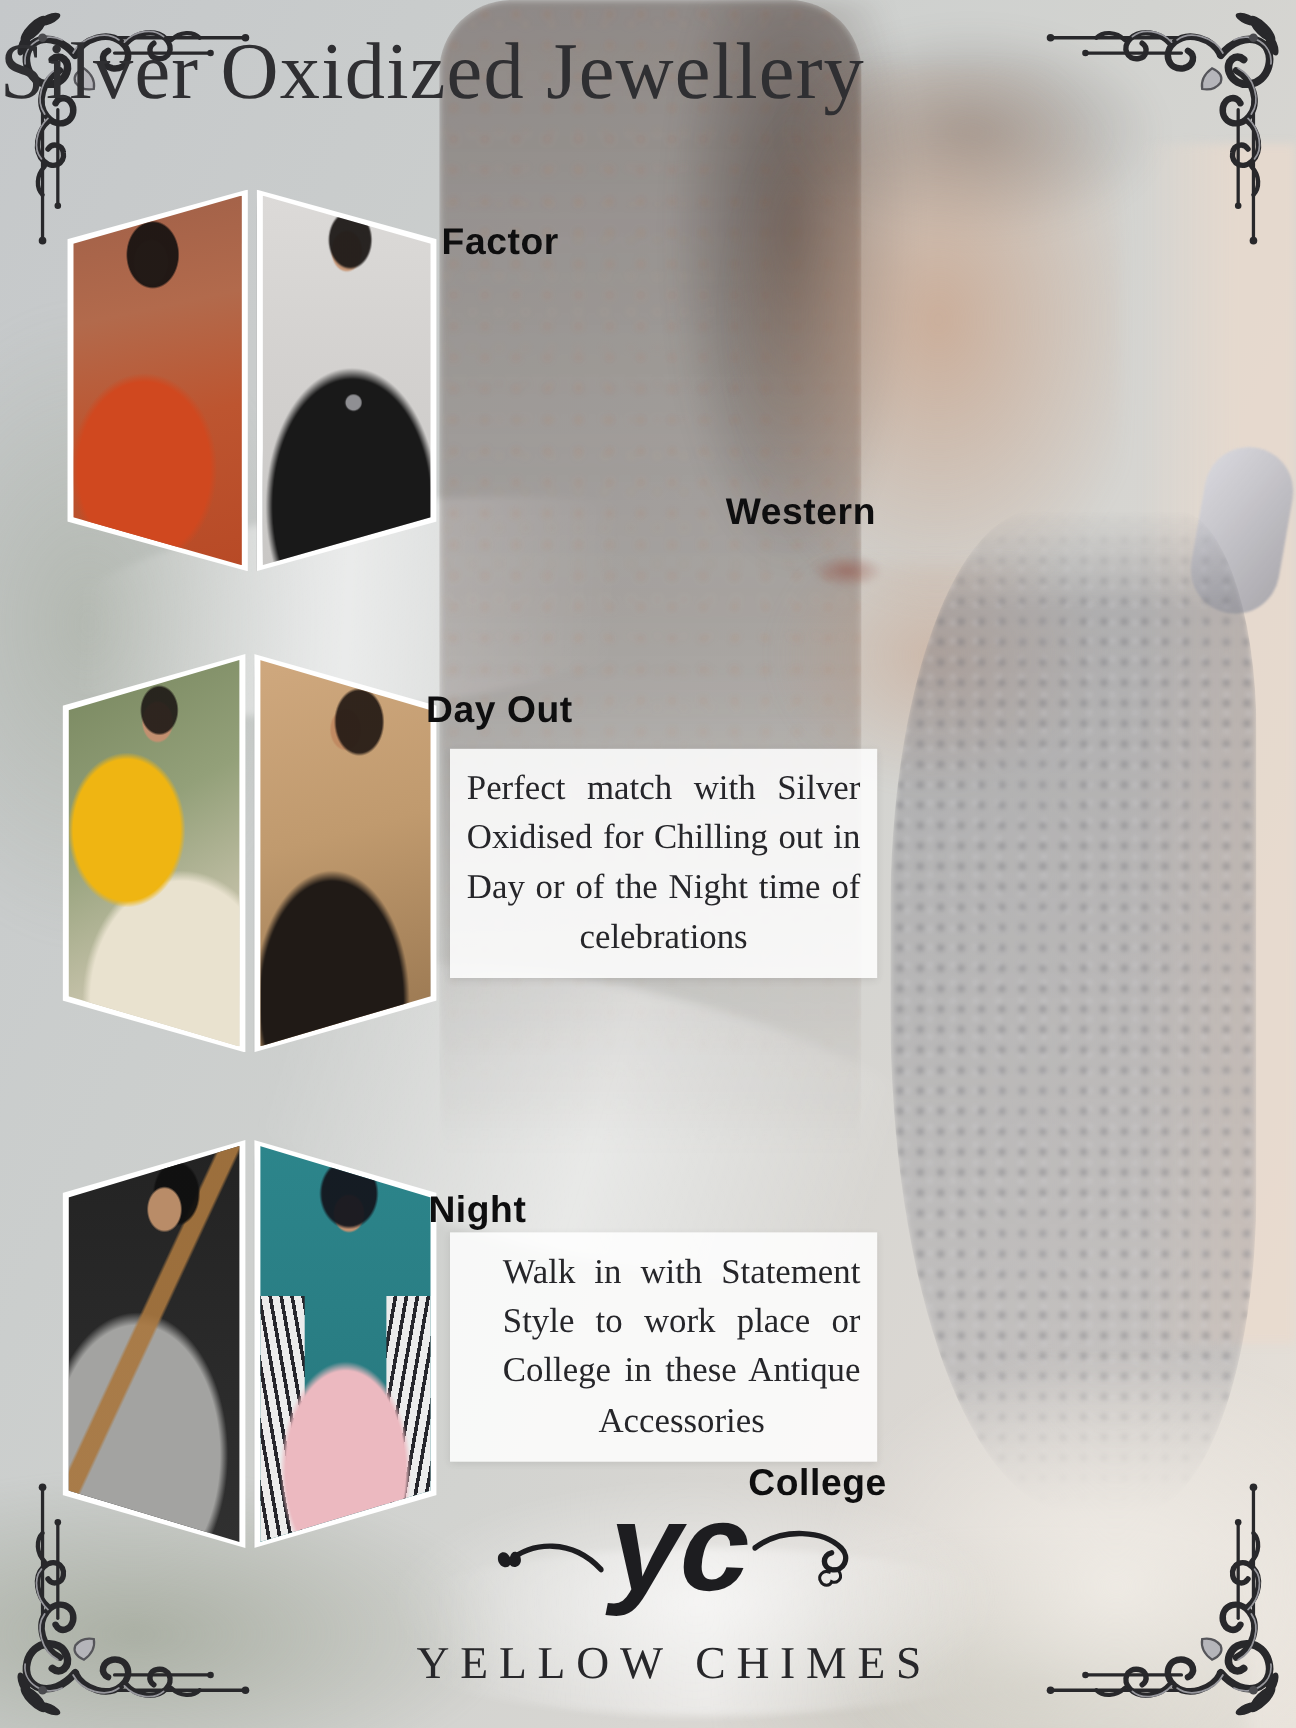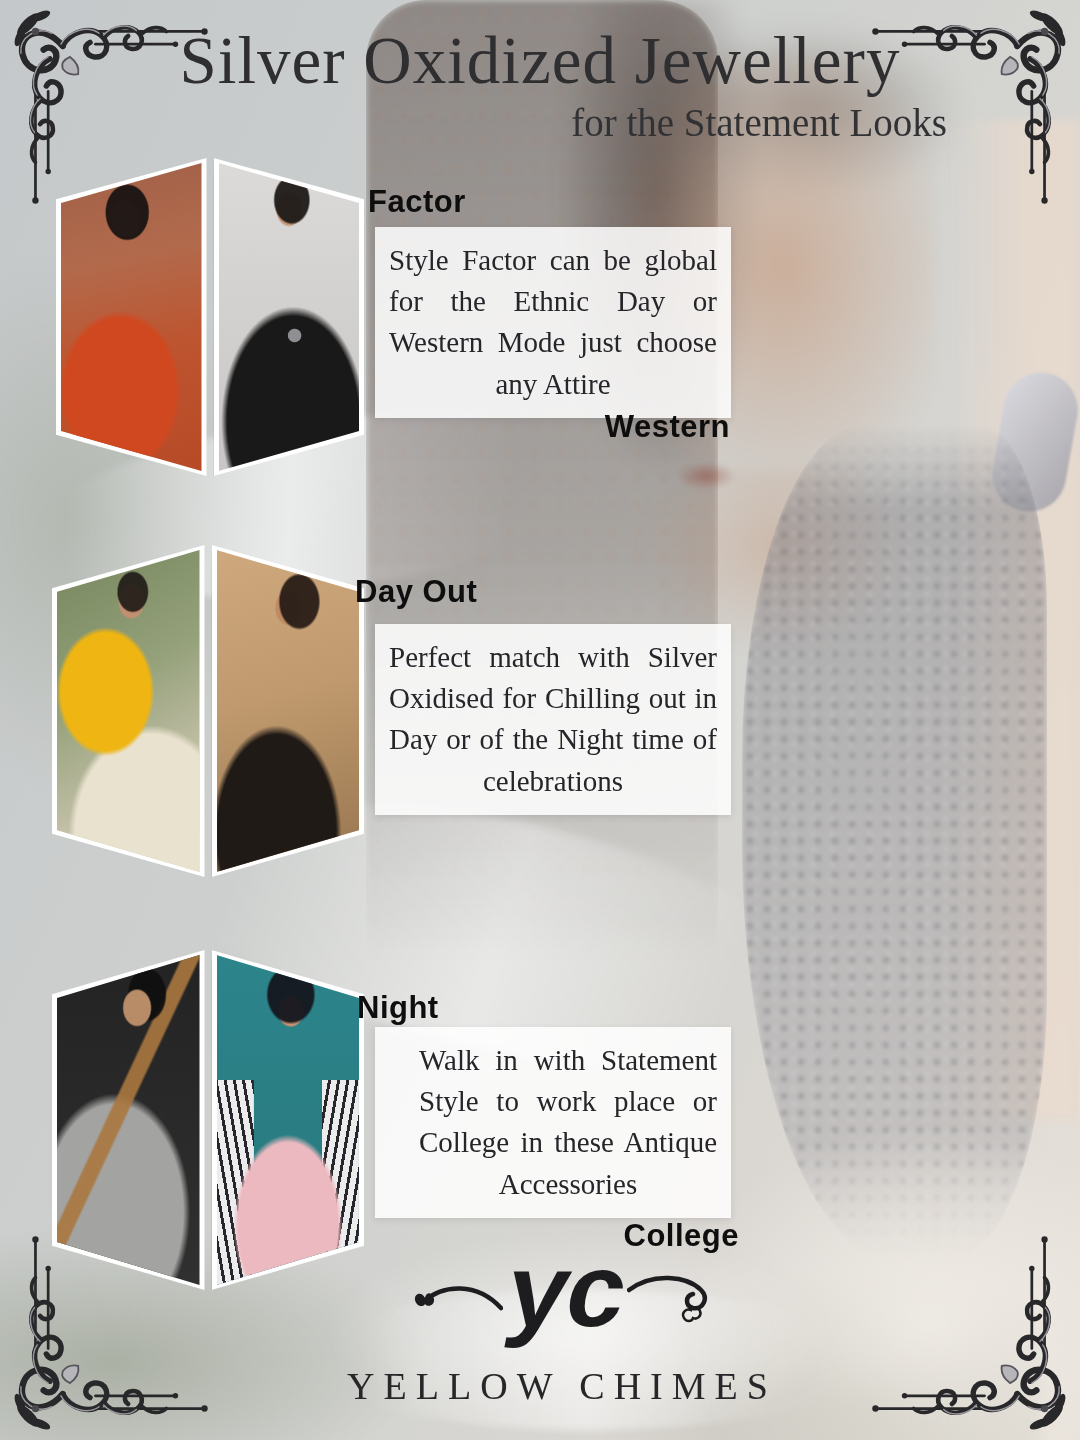--- a/index.html
+++ b/index.html
@@ -37,21 +37,21 @@
   .bg-logoGlow{left:320px;top:1230px;width:520px;height:210px;background:radial-gradient(ellipse,rgba(255,255,255,.55),rgba(255,255,255,0) 70%);filter:blur(4px);}
 
   
   .corner{position:absolute;width:200px;height:200px;z-index:3;}
   .corner.tl{left:10px;top:6px;}
   .corner.tr{right:10px;top:6px;transform:scaleX(-1);}
   .corner.bl{left:10px;bottom:6px;transform:scaleY(-1);}
   .corner.br{right:10px;bottom:6px;transform:scale(-1,-1);}
 
   
-  .title{position:absolute;top:22px;left:0;right:0;text-align:center;z-index:4;
+  .title{position:absolute;top:22px;left:0;right:0;z-index:4;
     font-family:"Liberation Serif",serif;font-size:67px;font-weight:400;color:#2f2f32;letter-spacing:1px;}
   .subtitle{position:absolute;top:100px;right:133px;z-index:4;
     font-family:"Liberation Serif",serif;font-size:39px;color:#323235;}
 
   
   .pair{position:absolute;z-index:4;display:flex;gap:7px;}
   .pair .panel{position:relative;width:calc(50% - 3.5px);height:100%;background:#fff;
     filter:drop-shadow(2px 9px 9px rgba(40,40,40,.35));}
   .panel.pl{clip-path:polygon(0% 13%,100% 0%,100% 100%,0% 87%);}
   .panel.pr{clip-path:polygon(0% 0%,100% 13%,100% 87%,0% 100%);}
@@ -175,34 +175,30 @@
       <use href="#orn"></use>
     </svg>
   <svg class="corner bl" viewBox="0 0 220 220">
       <use href="#orn"></use>
     </svg>
   <svg class="corner br" viewBox="0 0 220 220">
       <use href="#orn"></use>
     </svg>
 
   <div class="title">Silver Oxidized Jewellery</div>
-  <div class="subtitle">for the Statement Looks</div>
 
   <div class="pair" style="left:56px;top:158px;width:308px;height:318px;">
     <div class="panel pl">
         <div class="ph p1a"></div>
       </div>
     <div class="panel pr">
         <div class="ph p1b"></div>
       </div>
   </div>
   <div class="cat" style="left:368px;top:184px;">Factor</div>
-  <div class="tbox" style="left:375px;top:227px;">
-    <p>Style Factor can be global for the Ethnic Day or Western Mode just choose any Attire</p>
-  </div>
   <div class="cat" style="right:350px;top:409px;">Western</div>
 
   <div class="pair" style="left:52px;top:545px;width:312px;height:332px;">
     <div class="panel pl">
         <div class="ph p2a"></div>
       </div>
     <div class="panel pr">
         <div class="ph p2b"></div>
       </div>
   </div>

